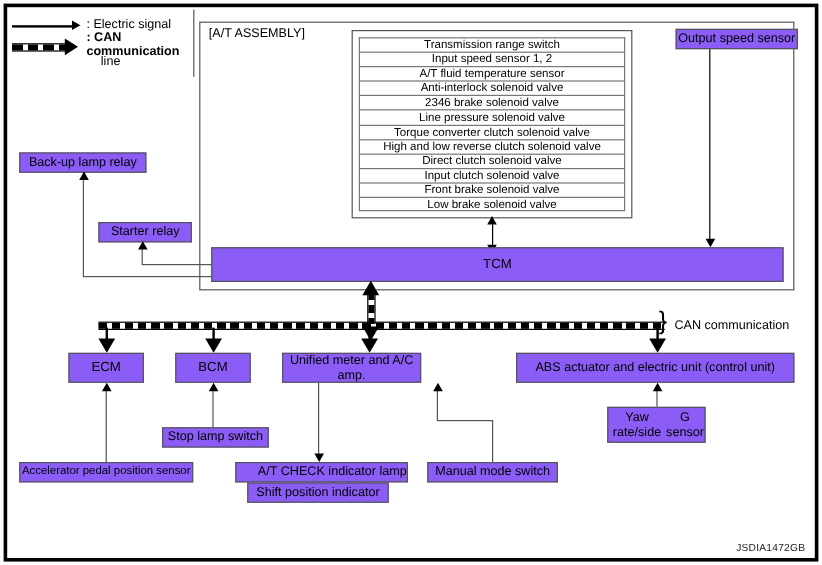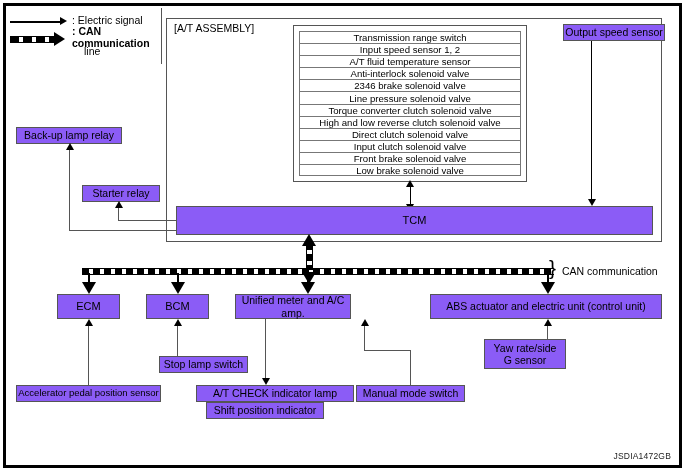--- a/index.html
+++ b/index.html
@@ -160,43 +160,43 @@
   </div>
 
   <div class="vl" style="left:88px;top:325px;height:60px;"></div>
   <div class="ar ar-up" style="left:85px;top:319px;"></div>
   <div class="bx" style="left:16px;top:385px;width:145px;height:17px;font-size:9.5px;">
     <span>Accelerator pedal position sensor</span>
   </div>
 
   <div class="vl" style="left:177px;top:325px;height:31px;"></div>
   <div class="ar ar-up" style="left:174px;top:319px;"></div>
-  <div class="bx" style="left:135px;top:356px;width:89px;height:17px;margin-left:24px;">
+  <div class="bx" style="left:135px;top:356px;width:89px;height:17px;">
     <span>Stop lamp switch</span>
   </div>
 
   <div class="vl" style="left:265px;top:319px;height:60px;"></div>
   <div class="ar ar-down" style="left:262px;top:378px;"></div>
-  <div class="bx" style="left:196px;top:385px;width:158px;height:17px;">
+  <div class="bx" style="left:196px;top:385px;width:144px;height:17px;justify-content:flex-end;">
     <span>A/T CHECK indicator lamp</span>
   </div>
   <div class="bx" style="left:206px;top:402px;width:118px;height:17px;">
     <span>Shift position indicator</span>
   </div>
 
   <div class="vl" style="left:364px;top:325px;height:25px;"></div>
   <div class="ar ar-up" style="left:361px;top:319px;"></div>
   <div class="hl" style="left:364px;top:350px;width:46px;"></div>
   <div class="vl" style="left:410px;top:350px;height:35px;"></div>
   <div class="bx" style="left:356px;top:385px;width:109px;height:17px;">
     <span>Manual mode switch</span>
   </div>
 
   <div class="vl" style="left:547px;top:325px;height:14px;"></div>
   <div class="ar ar-up" style="left:544px;top:319px;"></div>
-  <div class="bx" style="left:484px;top:339px;width:82px;height:30px;flex-direction:column;">
+  <div class="bx" style="left:506px;top:339px;width:82px;height:30px;flex-direction:row;">
     <span>Yaw rate/side</span>
     <span>G sensor</span>
   </div>
 
   <div class="code">JSDIA1472GB</div>
 
 </div>
 
 </body></html>

